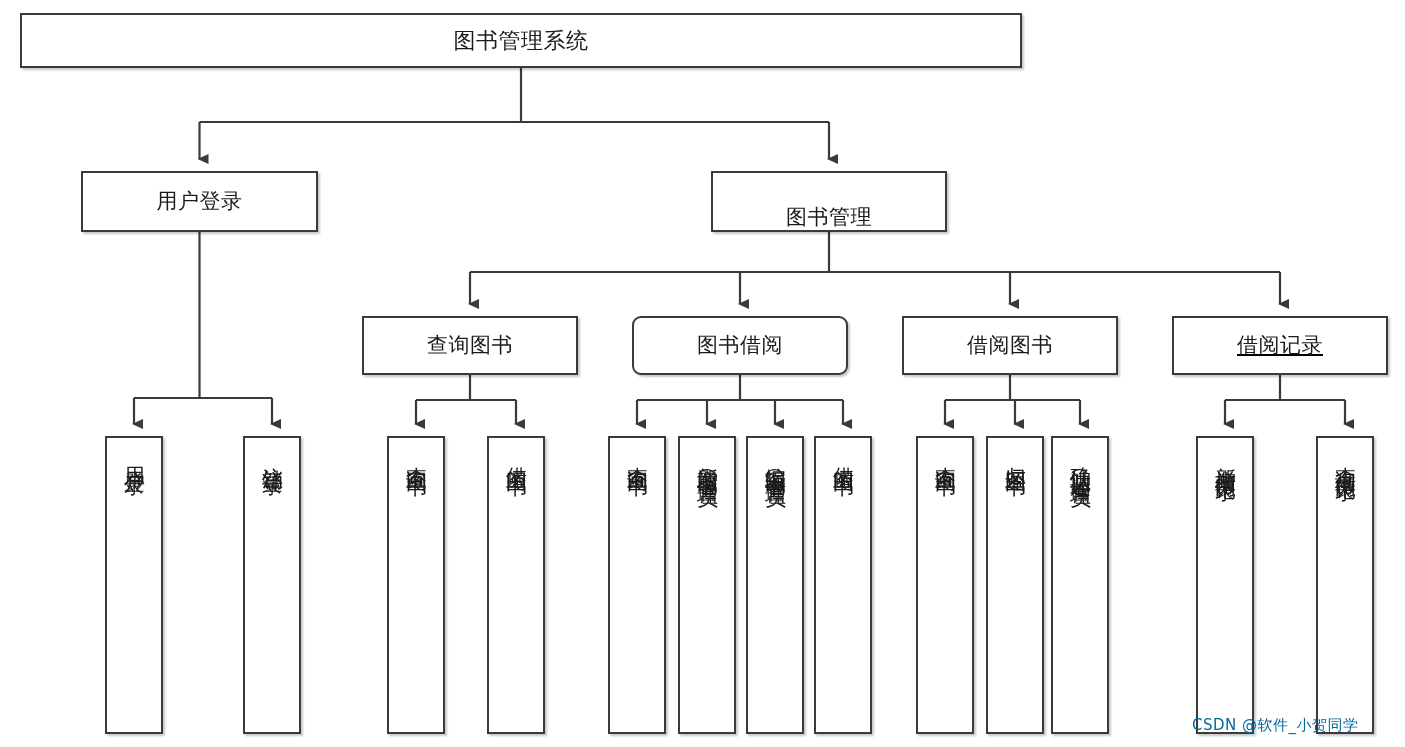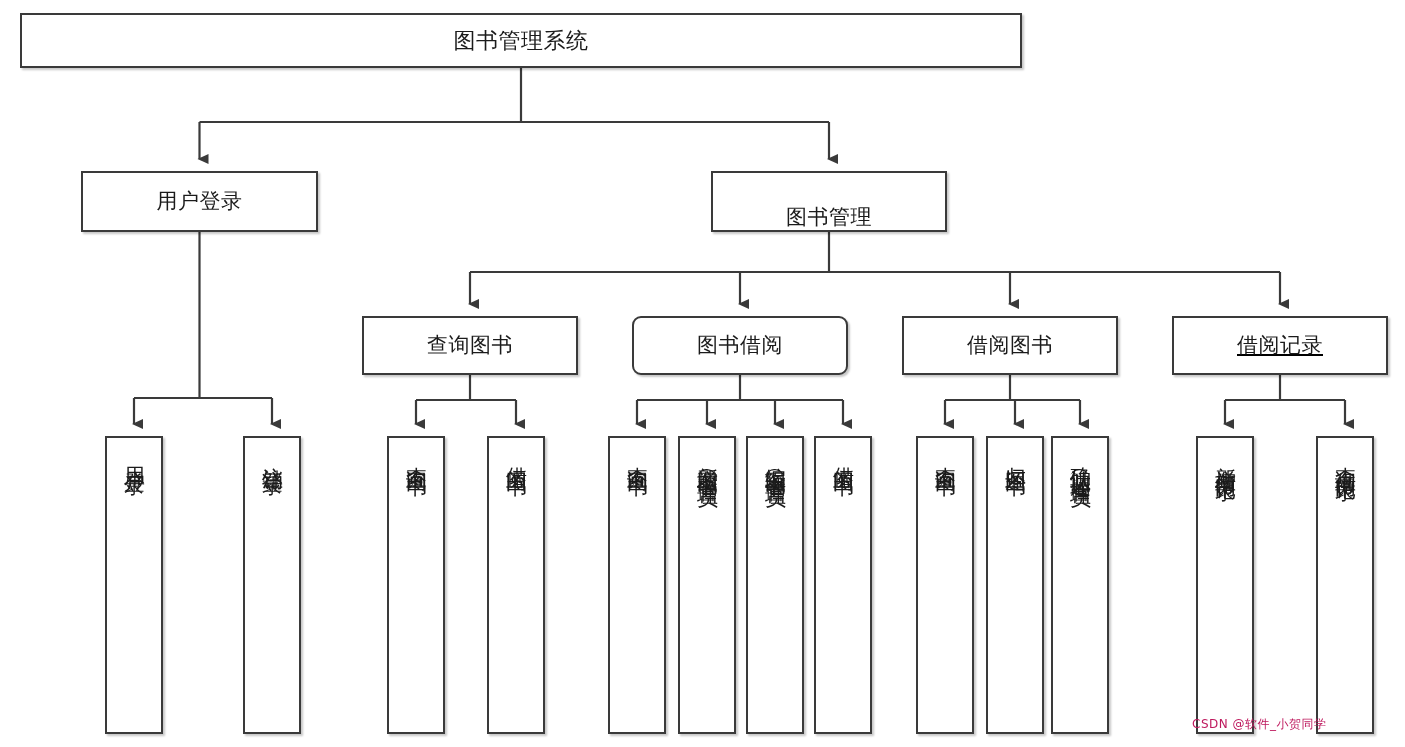--- a/index.html
+++ b/index.html
@@ -50,22 +50,22 @@
     white-space: nowrap;
   }
   .node.vertical {
     align-items: flex-start;
     justify-content: center;
     padding-top: 12px;
   }
   .node.root .node-label { font-size: 22px; }
   .watermark {
     position: absolute;
-    color: #be185d;
-    font-size: 12px;
+    color: #0369a1;
+    font-size: 15px;
     white-space: nowrap;
     letter-spacing: 0.5px;
     pointer-events: none;
   }
 </style>
 </head>
 <body>
 
 <div id="canvas">
   <svg id="edges" viewBox="0 0 1405 747">

